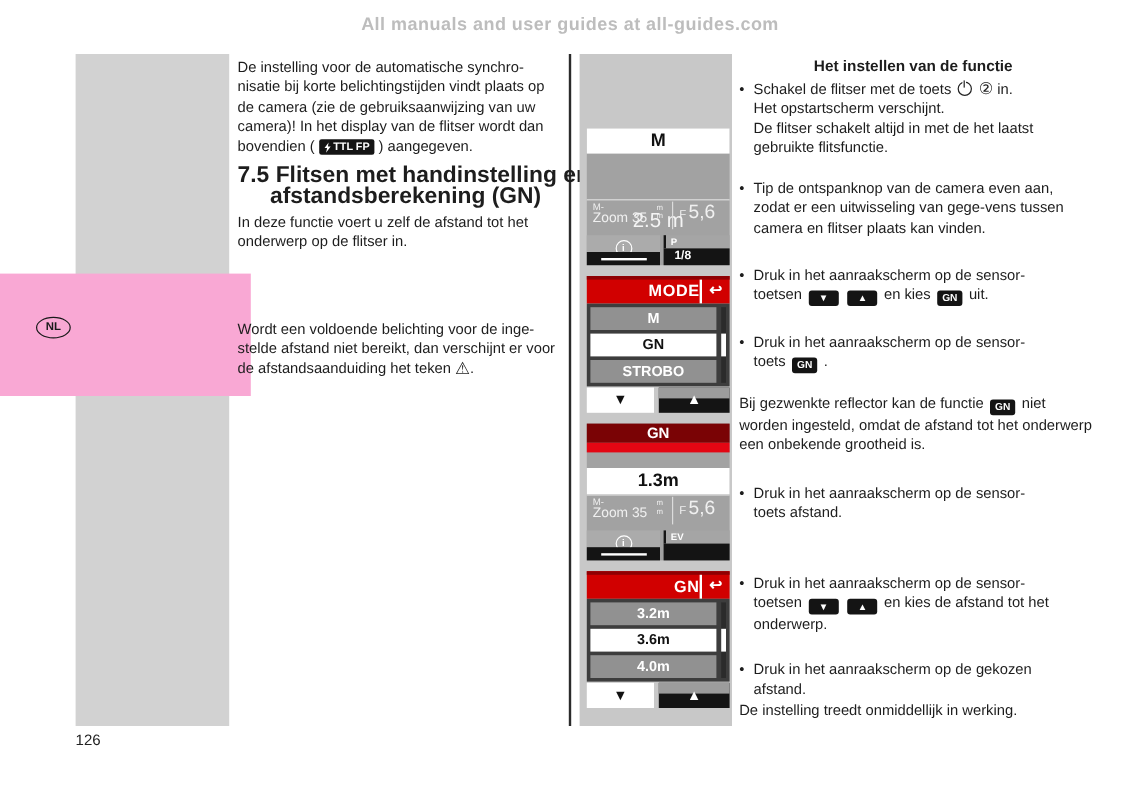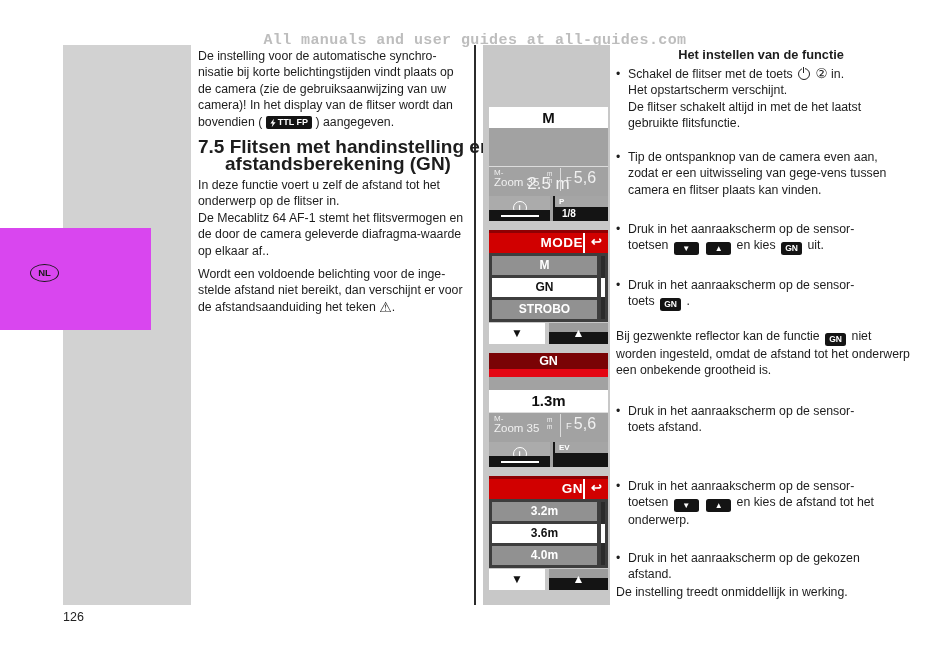--- a/index.html
+++ b/index.html
@@ -1,21 +1,21 @@
 <!DOCTYPE html>
 <html><head>
 <meta charset="utf-8">
 <style>
   html,body{margin:0;padding:0;background:#fff;}
   .page{position:relative;width:950px;height:660px;background:#ffffff;overflow:hidden;
         font-family:"Liberation Sans",sans-serif;color:#1d1d1d;}
   .watermark{position:absolute;left:0;right:0;top:12px;text-align:center;
-        font-family:Liberation Mono, monospace;font-weight:bold;font-size:15px;color:#bdbdbd;letter-spacing:.4px;margin-top:20px;}
+        font-family:Liberation Sans, sans-serif;font-weight:bold;font-size:15px;color:#bdbdbd;letter-spacing:.4px;}
   .strip{position:absolute;left:63px;top:45px;width:128px;height:560px;background:#d2d2d2;}
-  .nl-tab{position:absolute;left:0;top:228px;width:151px;height:102px;background:#d946ef;}
+  .nl-tab{position:absolute;left:0;top:228px;width:209px;height:102px;background:#f9a8d4;}
   .nl-badge{position:absolute;left:30px;top:36px;width:27px;height:16px;border:1.6px solid #1a1a1a;
         border-radius:50%;text-align:center;font-weight:bold;font-size:9.5px;line-height:16px;color:#1a1a1a;}
   .divider{position:absolute;left:474px;top:45px;width:1.6px;height:560px;background:#2b2b2b;}
   .pagenum{position:absolute;left:63px;top:610px;font-size:12.5px;color:#222;}
 
   
   .lblk{position:absolute;left:198px;width:272px;font-size:12.3px;line-height:16.4px;}
   .rblk{position:absolute;left:616px;font-size:12.3px;line-height:16.4px;}
   .h75{font-weight:bold;font-size:19px;line-height:17px;padding-left:27px;text-indent:-27px;}
   .rhead{font-weight:bold;font-size:12.8px;text-align:center;}
@@ -112,21 +112,20 @@
       </span>
     <span>) aangegeven.</span>
   </div>
 
   <div class="lblk h75" style="top:138px">
     <span>7.5</span>
     <span>Flitsen met handinstelling en afstandsberekening (GN)</span>
   </div>
 
   <div class="lblk" style="top:177px">In deze functie voert u zelf de afstand tot het onderwerp op de flitser in.</div>
-  <div class="lblk" style="top:210px">De Mecablitz 64 AF-1 stemt het flitsvermogen en de door de camera geleverde diafragma-waarde op elkaar af..</div>
 
   <div class="lblk" style="top:266px">
     <span>Wordt een voldoende belichting voor de inge-stelde afstand niet bereikt, dan verschijnt er voor de afstandsaanduiding het teken</span>
     <span class="warn">⚠</span><span>.</span>
   </div>
 
   <div class="pagenum">126</div>
 
   <div class="panel">
 

